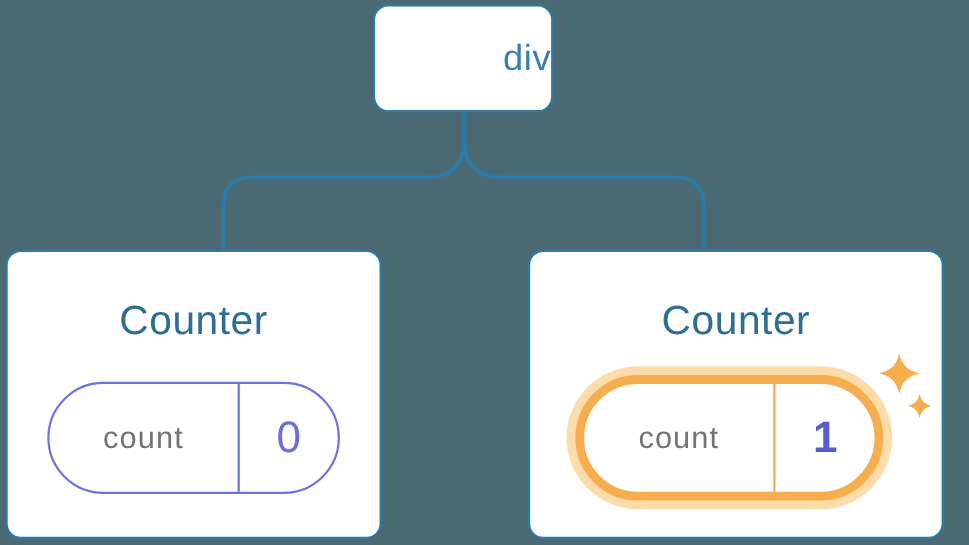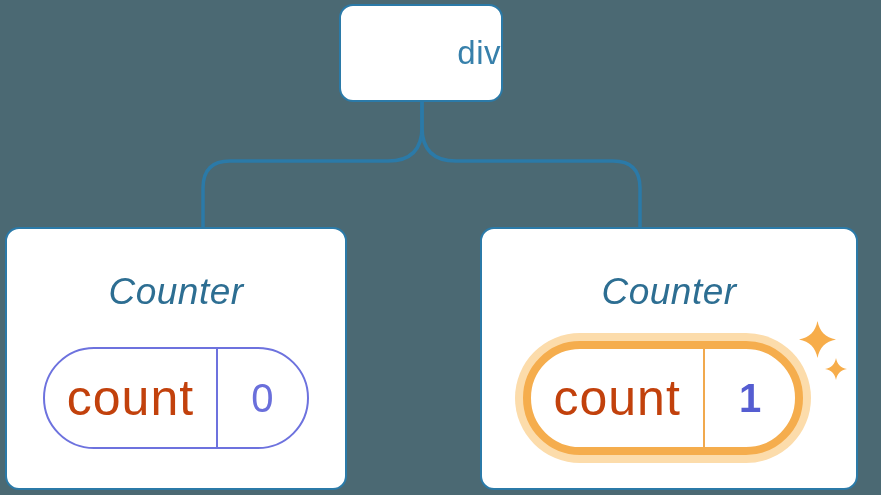--- a/index.html
+++ b/index.html
@@ -33,21 +33,21 @@
     border: 2px solid #2b7aa8;
     border-radius: 14px;
     box-sizing: border-box;
   }
   .card-left  { left: 5px;   width: 342px; }
   .card-right { left: 480px; width: 378px; }
 
   .card-title {
     position: absolute; top: 42px; left: 0; width: 100%;
     text-align: center;
-    color: #2d6e92; font-size: 37px; font-weight: 500; letter-spacing: 0.5px; font-style: italic;
+    color: #2d6e92; font-size: 37px; font-weight: 500; letter-spacing: 0.5px;
   }
 
   .pill {
     position: absolute; left: 50%; transform: translateX(-50%);
     display: flex; align-items: stretch;
     background: #ffffff;
     box-sizing: border-box;
   }
   .pill-plain {
     top: 118px; width: 266px; height: 102px;
@@ -55,21 +55,21 @@
   }
   .pill-highlight {
     top: 112px; width: 280px; height: 114px;
     border: 8px solid #f5ad4d; border-radius: 58px;
     box-shadow: 0 0 0 8px #fcdcab;
     margin-left: -6px;
   }
   .pill-key {
     flex: 0 0 66%;
     display: flex; align-items: center; justify-content: center;
-    color: #c2410c; font-size: 50px; letter-spacing: 1px;
+    color: #737373; font-size: 28px; letter-spacing: 1px;
     box-sizing: border-box;
   }
   .pill-plain .pill-key { border-right: 2px solid #6d72de; }
   .pill-highlight .pill-key { border-right: 2.5px solid #f1a94e; }
   .pill-value {
     flex: 1 1 auto;
     display: flex; align-items: center; justify-content: center;
     color: #6a6fdb; font-size: 40px;
   }
   .pill-highlight .pill-value { color: #555dd1; font-weight: 700; }

